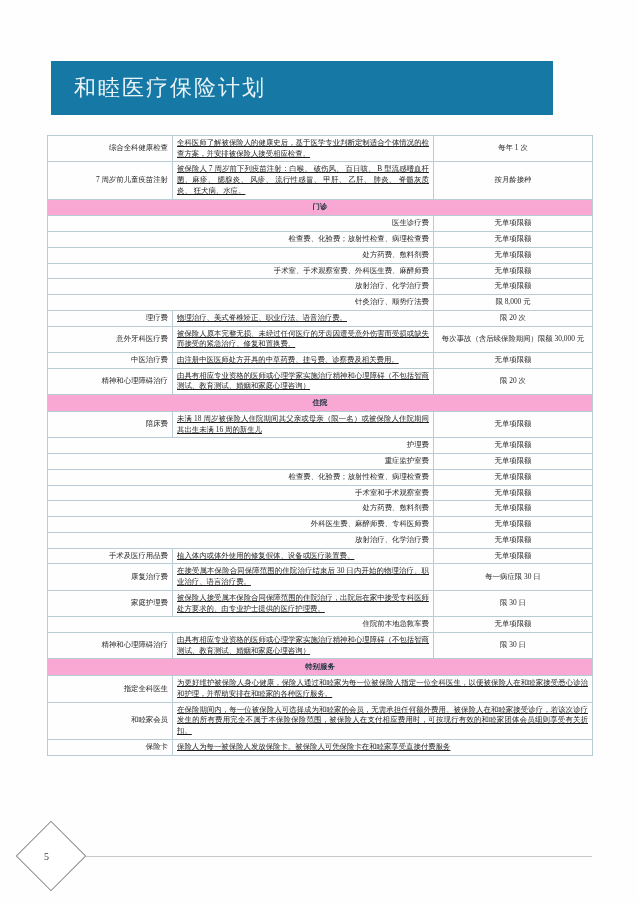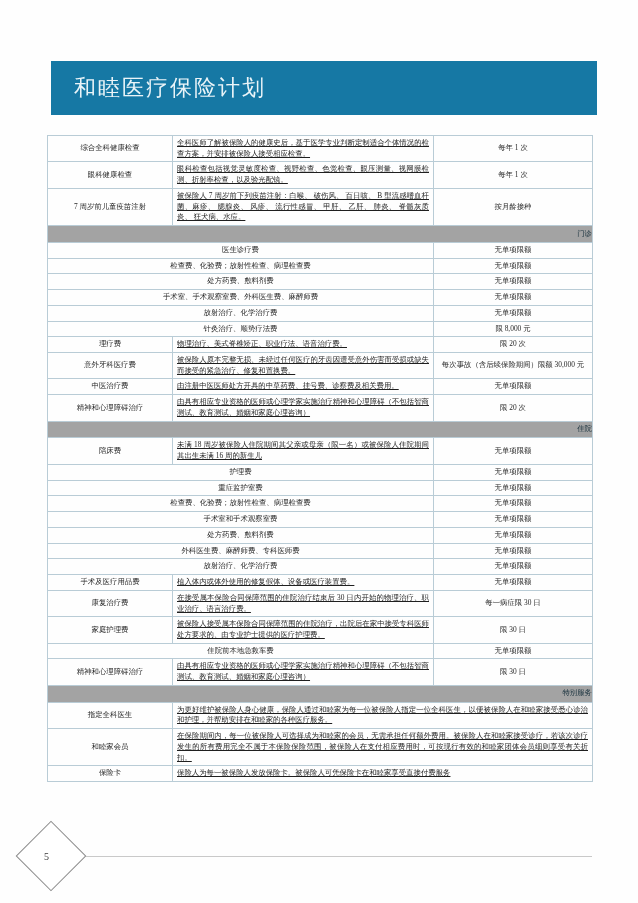--- a/index.html
+++ b/index.html
@@ -20,21 +20,21 @@
     position: absolute;
     inset: 0;
     background: #fefefe;
   }
 
   
   .title-bar {
     position: absolute;
     left: 52px;
     top: 62px;
-    width: 544px;
+    width: 500px;
     height: 52px;
     background: #1678a4;
     display: flex;
     align-items: center;
     box-shadow: 0 0 0 1px #1678a4;
   }
   .title-bar .title-text {
     color: #eaf4f8;
     font-size: 22px;
     letter-spacing: 2px;
@@ -59,28 +59,28 @@
     border: 0.7px solid #b9ccd6;
     padding: 2px 4px;
     vertical-align: middle;
     color: #1f1f1f;
     word-break: break-all;
   }
   col.c-item  { width: 125px; }
   col.c-desc  { width: 261px; }
   col.c-limit { width: 159px; }
 
-  td.item  { text-align: center; }
+  td.item  { text-align: right; }
   td.desc  { text-align: justify; text-align-last: left; text-decoration: underline; }
   td.limit { text-align: center; }
 
   tr.section-row td {
-    background: #a3a3a3;
-    text-align: right;
-    font-weight: normal;
+    background: #f9a8d4;
+    text-align: center;
+    font-weight: bold;
     padding: 2.5px 0;
     color: #17303c;
     border-color: #b9ccd6;
   }
 
   
   .footer {
     position: absolute;
     left: 0;
     bottom: 0;
@@ -129,25 +129,20 @@
       <col class="c-desc">
       <col class="c-limit">
     </colgroup>
     <tbody>
         <tr>
           <td class="item">综合全科健康检查</td>
           <td class="desc">全科医师了解被保险人的健康史后，基于医学专业判断定制适合个体情况的检查方案，并安排被保险人接受相应检查。</td>
           <td class="limit">每年 1 次</td>
         </tr>
         <tr>
-          <td class="item">眼科健康检查</td>
-          <td class="desc">眼科检查包括视觉灵敏度检查、视野检查、色觉检查、眼压测量、视网膜检测、折射率检查，以及验光配镜。</td>
-          <td class="limit">每年 1 次</td>
-        </tr>
-        <tr>
           <td class="item">7 周岁前儿童疫苗注射</td>
           <td class="desc">被保险人 7 周岁前下列疫苗注射：白喉、 破伤风、 百日咳、 B 型流感嗜血杆菌、麻疹、 腮腺炎、 风疹、 流行性感冒、 甲肝、 乙肝、 肺炎、 脊髓灰质炎、 狂犬病、水痘。</td>
           <td class="limit">按月龄接种</td>
         </tr>
         <tr class="section-row">
           <td colspan="3">门诊</td>
         </tr>
         <tr>
           <td class="item" colspan="2">医生诊疗费</td>
           <td class="limit">无单项限额</td>

